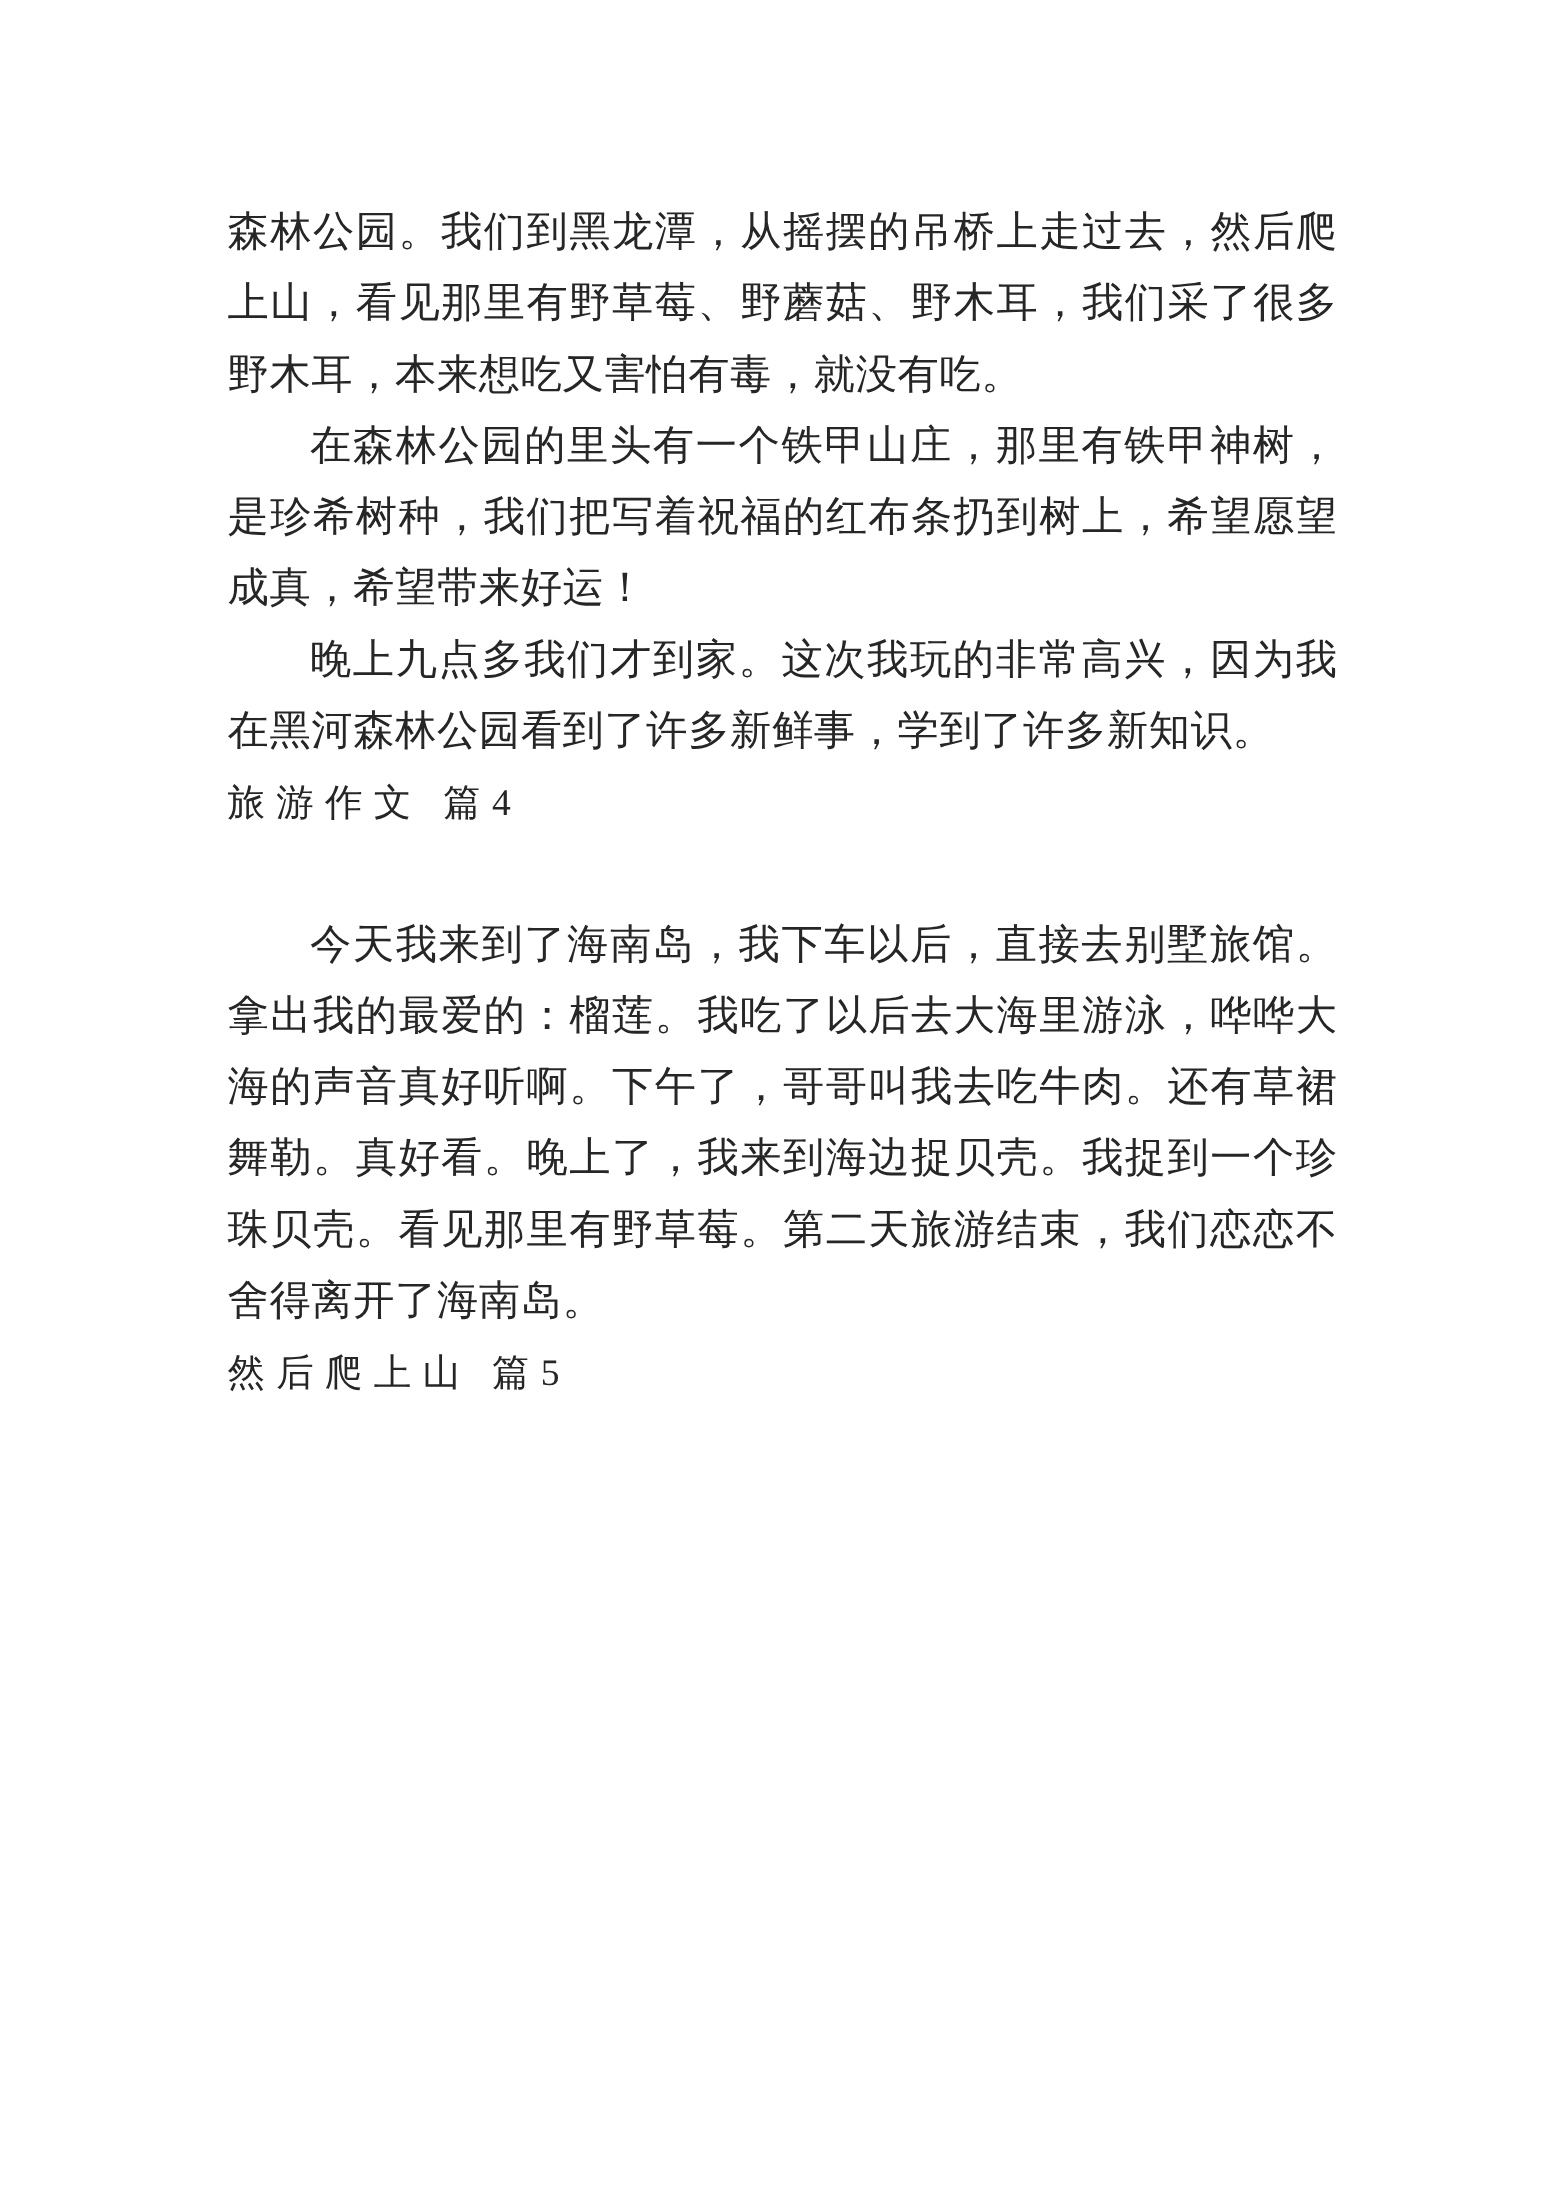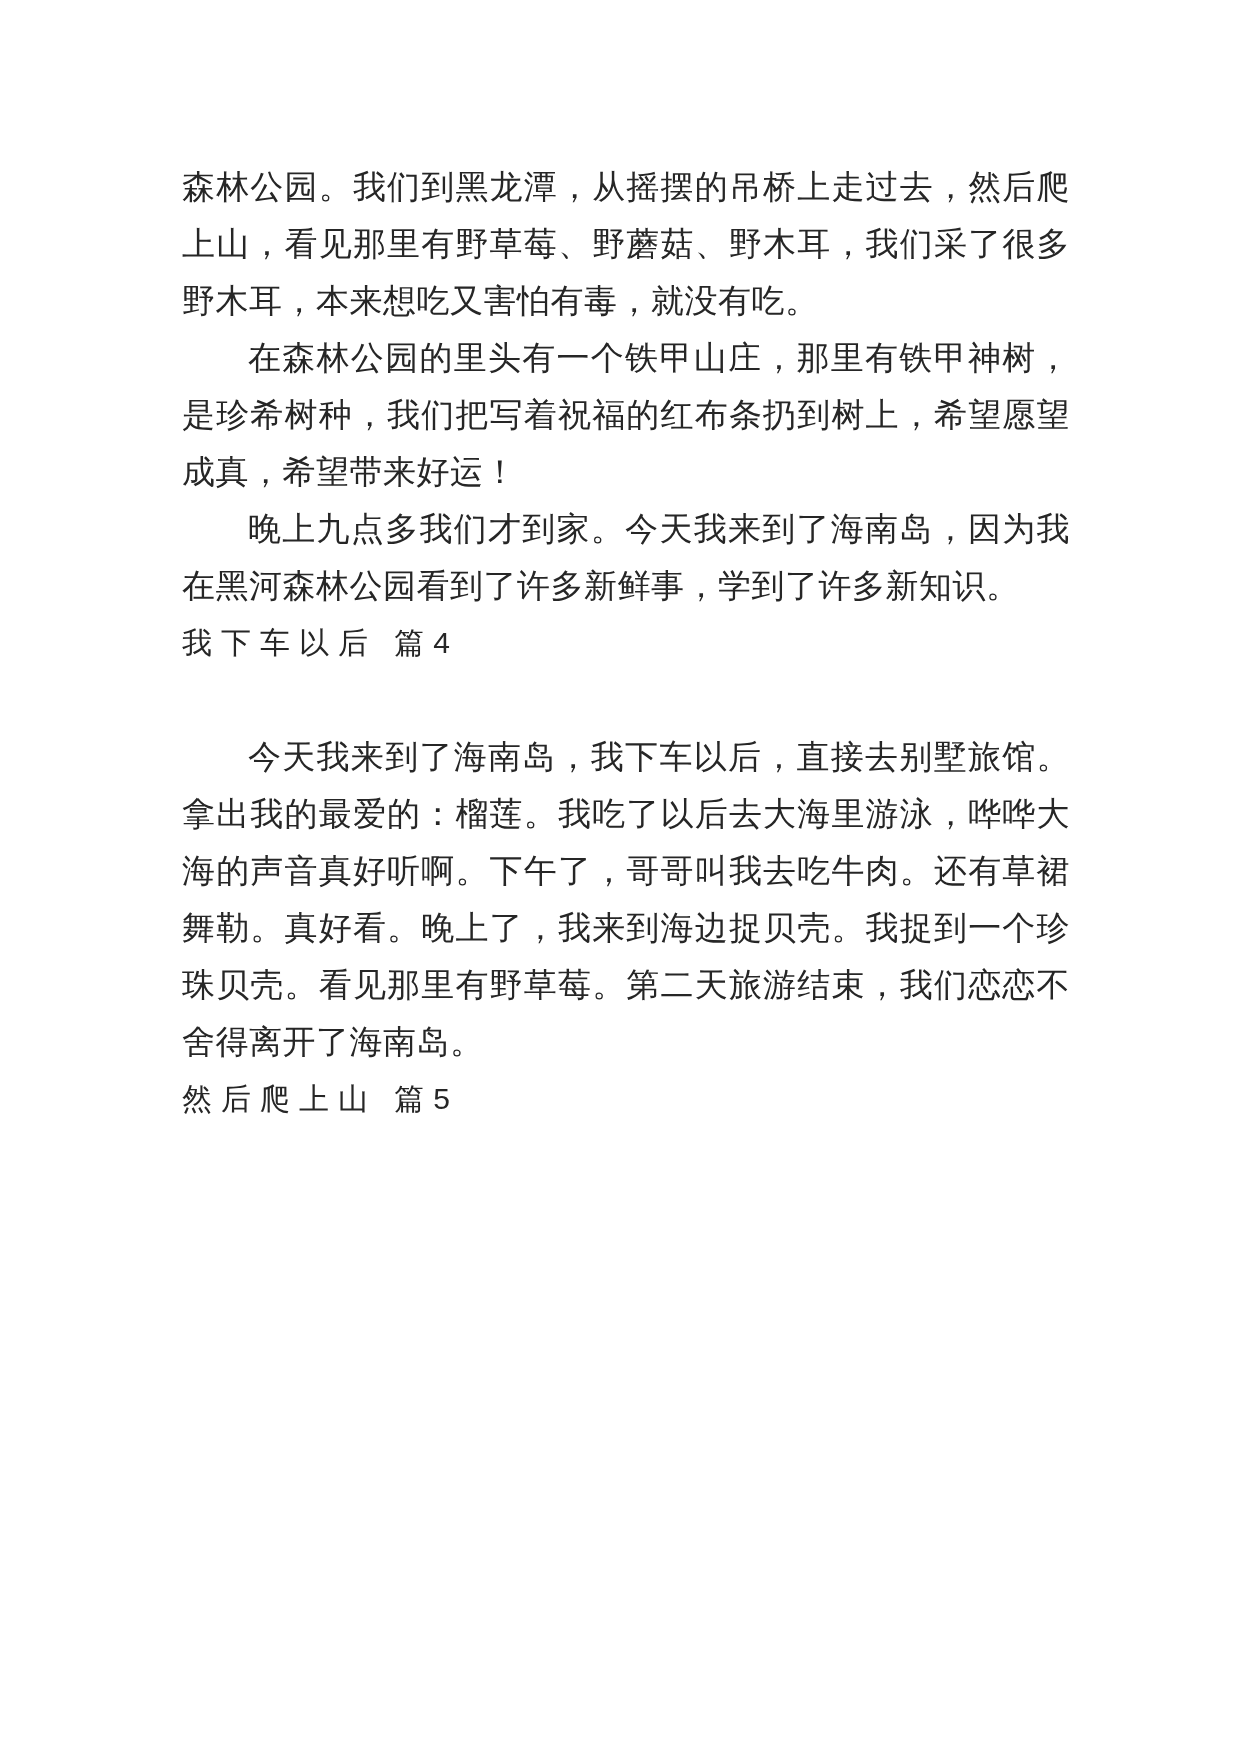--- a/index.html
+++ b/index.html
@@ -6,21 +6,21 @@
     margin: 0;
     padding: 0;
     background: #ffffff;
   }
   .page {
     position: relative;
     width: 1241px;
     height: 1608px;
     background: #ffffff;
     overflow: hidden;
-    font-family: Liberation Sans, sans-serif;
+    font-family: Liberation Serif, serif;
   }
   .text-block {
     position: absolute;
     left: 182px;
     top: 158px;
     width: 888px;
     color: #262626;
   }
   .para {
     margin: 0;
@@ -49,23 +49,23 @@
 </head>
 <body>
 
 <div class="page">
   <div class="text-block">
 
     <p class="para">森林公园。我们到黑龙潭，从摇摆的吊桥上走过去，然后爬上山，看见那里有野草莓、野蘑菇、野木耳，我们采了很多野木耳，本来想吃又害怕有毒，就没有吃。</p>
 
     <p class="para indent">在森林公园的里头有一个铁甲山庄，那里有铁甲神树，是珍希树种，我们把写着祝福的红布条扔到树上，希望愿望成真，希望带来好运！</p>
 
-    <p class="para indent">晚上九点多我们才到家。今天我来到了海南岛，因为我在黑河森林公园看到了许多新鲜事，学到了许多新知识。</p>
+    <p class="para indent">晚上九点多我们才到家。这次我玩的非常高兴，因为我在黑河森林公园看到了许多新鲜事，学到了许多新知识。</p>
 
-    <h2 class="heading">我下车以后 篇4</h2>
+    <h2 class="heading">旅游作文 篇4</h2>
 
     <div class="blank-line"></div>
 
     <p class="para indent">今天我来到了海南岛，我下车以后，直接去别墅旅馆。拿出我的最爱的：榴莲。我吃了以后去大海里游泳，哗哗大海的声音真好听啊。下午了，哥哥叫我去吃牛肉。还有草裙舞勒。真好看。晚上了，我来到海边捉贝壳。我捉到一个珍珠贝壳。看见那里有野草莓。第二天旅游结束，我们恋恋不舍得离开了海南岛。</p>
 
     <h2 class="heading">然后爬上山 篇5</h2>
 
 
 
   </div>

